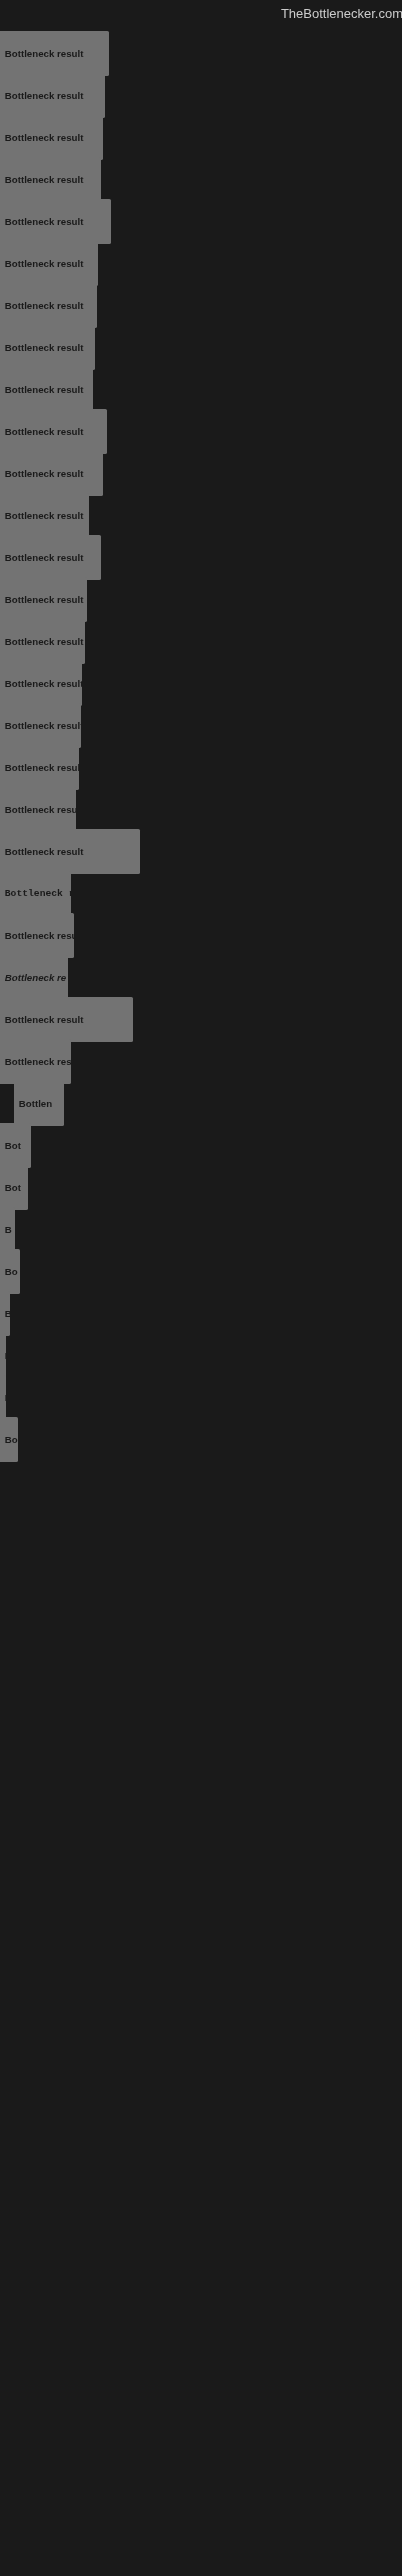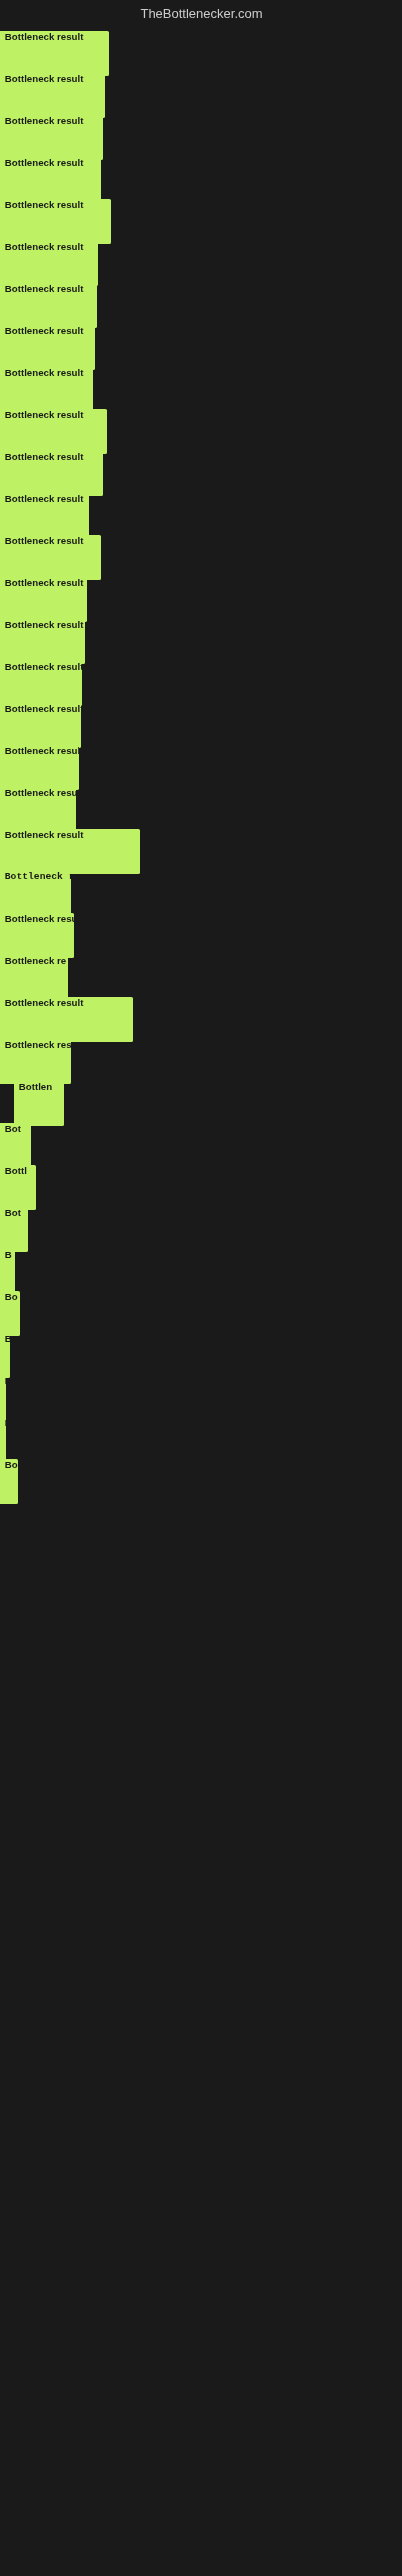--- a/index.html
+++ b/index.html
@@ -8,45 +8,45 @@
       box-sizing: border-box;
     }
     body {
       background-color: #1a1a1a;
       width: 403px;
       min-height: 2576px;
       font-family: Arial, sans-serif;
       position: relative;
     }
     .site-title {
-      text-align: center;
+      text-align: right;
       color: #cccccc;
       font-size: 13px;
       padding: 6.4px 0 3.2px 0;
       font-weight: normal;
     }
     .bars-container {
       display: flex;
       flex-direction: column;
       padding: 0 0 16px 0;
     }
     .bar-row {
       display: flex;
       align-items: center;
       margin-bottom: 0px;
       height: 42px;
       align-items: flex-start;
       padding-top: 6.4px;
     }
     .bar {
       height: 45px;
-      background-color: #bef264;
+      background-color: #737373;
       border-radius: 0 1.6px 1.6px 0;
       display: flex;
-      align-items: flex-start;
+      align-items: center;
       padding-left: 4.8px;
       overflow: hidden;
       min-width: 6.4px;
     }
     .bar-label {
       color: #1a1a1a;
       font-size: 9.7px;
       font-weight: bold;
       white-space: nowrap;
     }
@@ -163,21 +163,21 @@
       <div class="bar" style="width: 71px; font-family: Liberation Mono, monospace;">
         <span class="bar-label">Bottleneck r</span>
       </div>
     </div>
     <div class="bar-row">
       <div class="bar" style="width: 74px;">
         <span class="bar-label">Bottleneck resu</span>
       </div>
     </div>
     <div class="bar-row">
-      <div class="bar" style="width: 68px;">
+      <div class="bar" style="width: 68px; font-style: italic;">
         <span class="bar-label">Bottleneck re</span>
       </div>
     </div>
     <div class="bar-row">
       <div class="bar" style="width: 133px;">
         <span class="bar-label">Bottleneck result</span>
       </div>
     </div>
     <div class="bar-row">
       <div class="bar" style="width: 71px;">
@@ -188,25 +188,20 @@
       <div class="bar" style="width: 50px; margin-left: 14px;">
         <span class="bar-label">Bottlen</span>
       </div>
     </div>
     <div class="bar-row">
       <div class="bar" style="width: 31px;">
         <span class="bar-label">Bot</span>
       </div>
     </div>
     <div class="bar-row">
-      <div class="bar" style="width: 36px;">
-        <span class="bar-label">Bottl</span>
-      </div>
-    </div>
-    <div class="bar-row">
       <div class="bar" style="width: 28px;">
         <span class="bar-label">Bot</span>
       </div>
     </div>
     <div class="bar-row">
       <div class="bar" style="width: 14.5px;">
         <span class="bar-label">B</span>
       </div>
     </div>
     <div class="bar-row">

